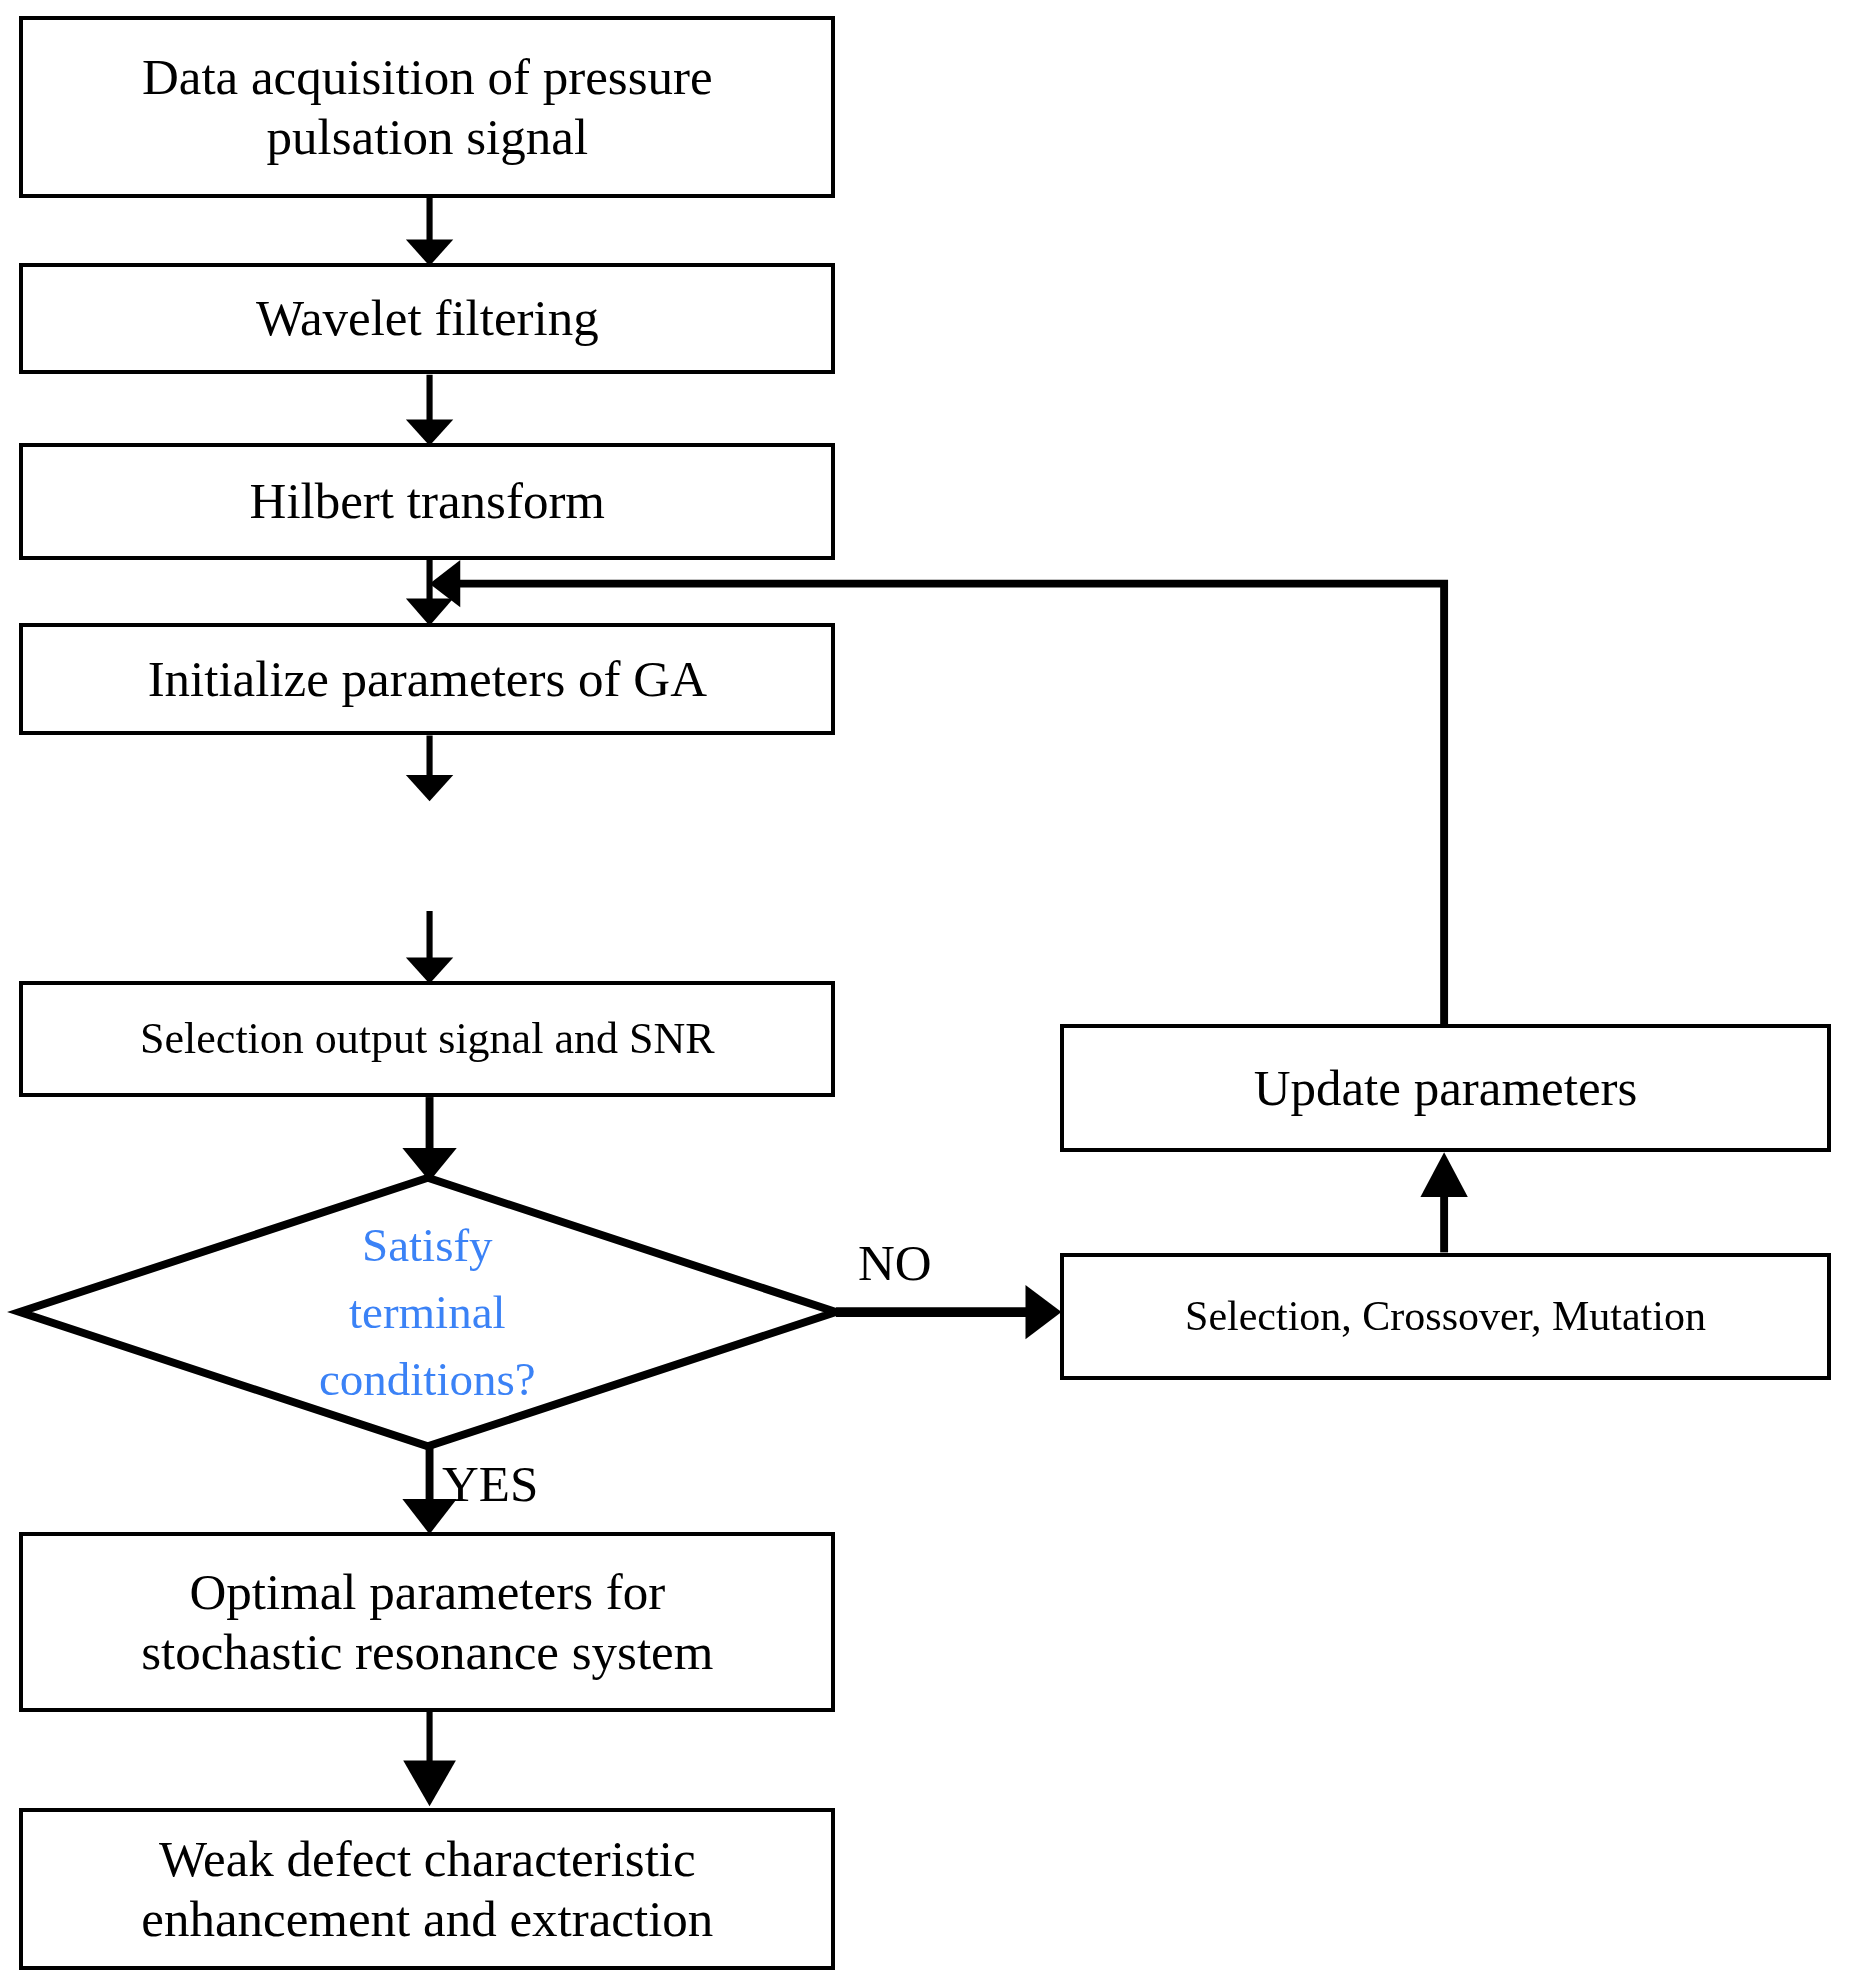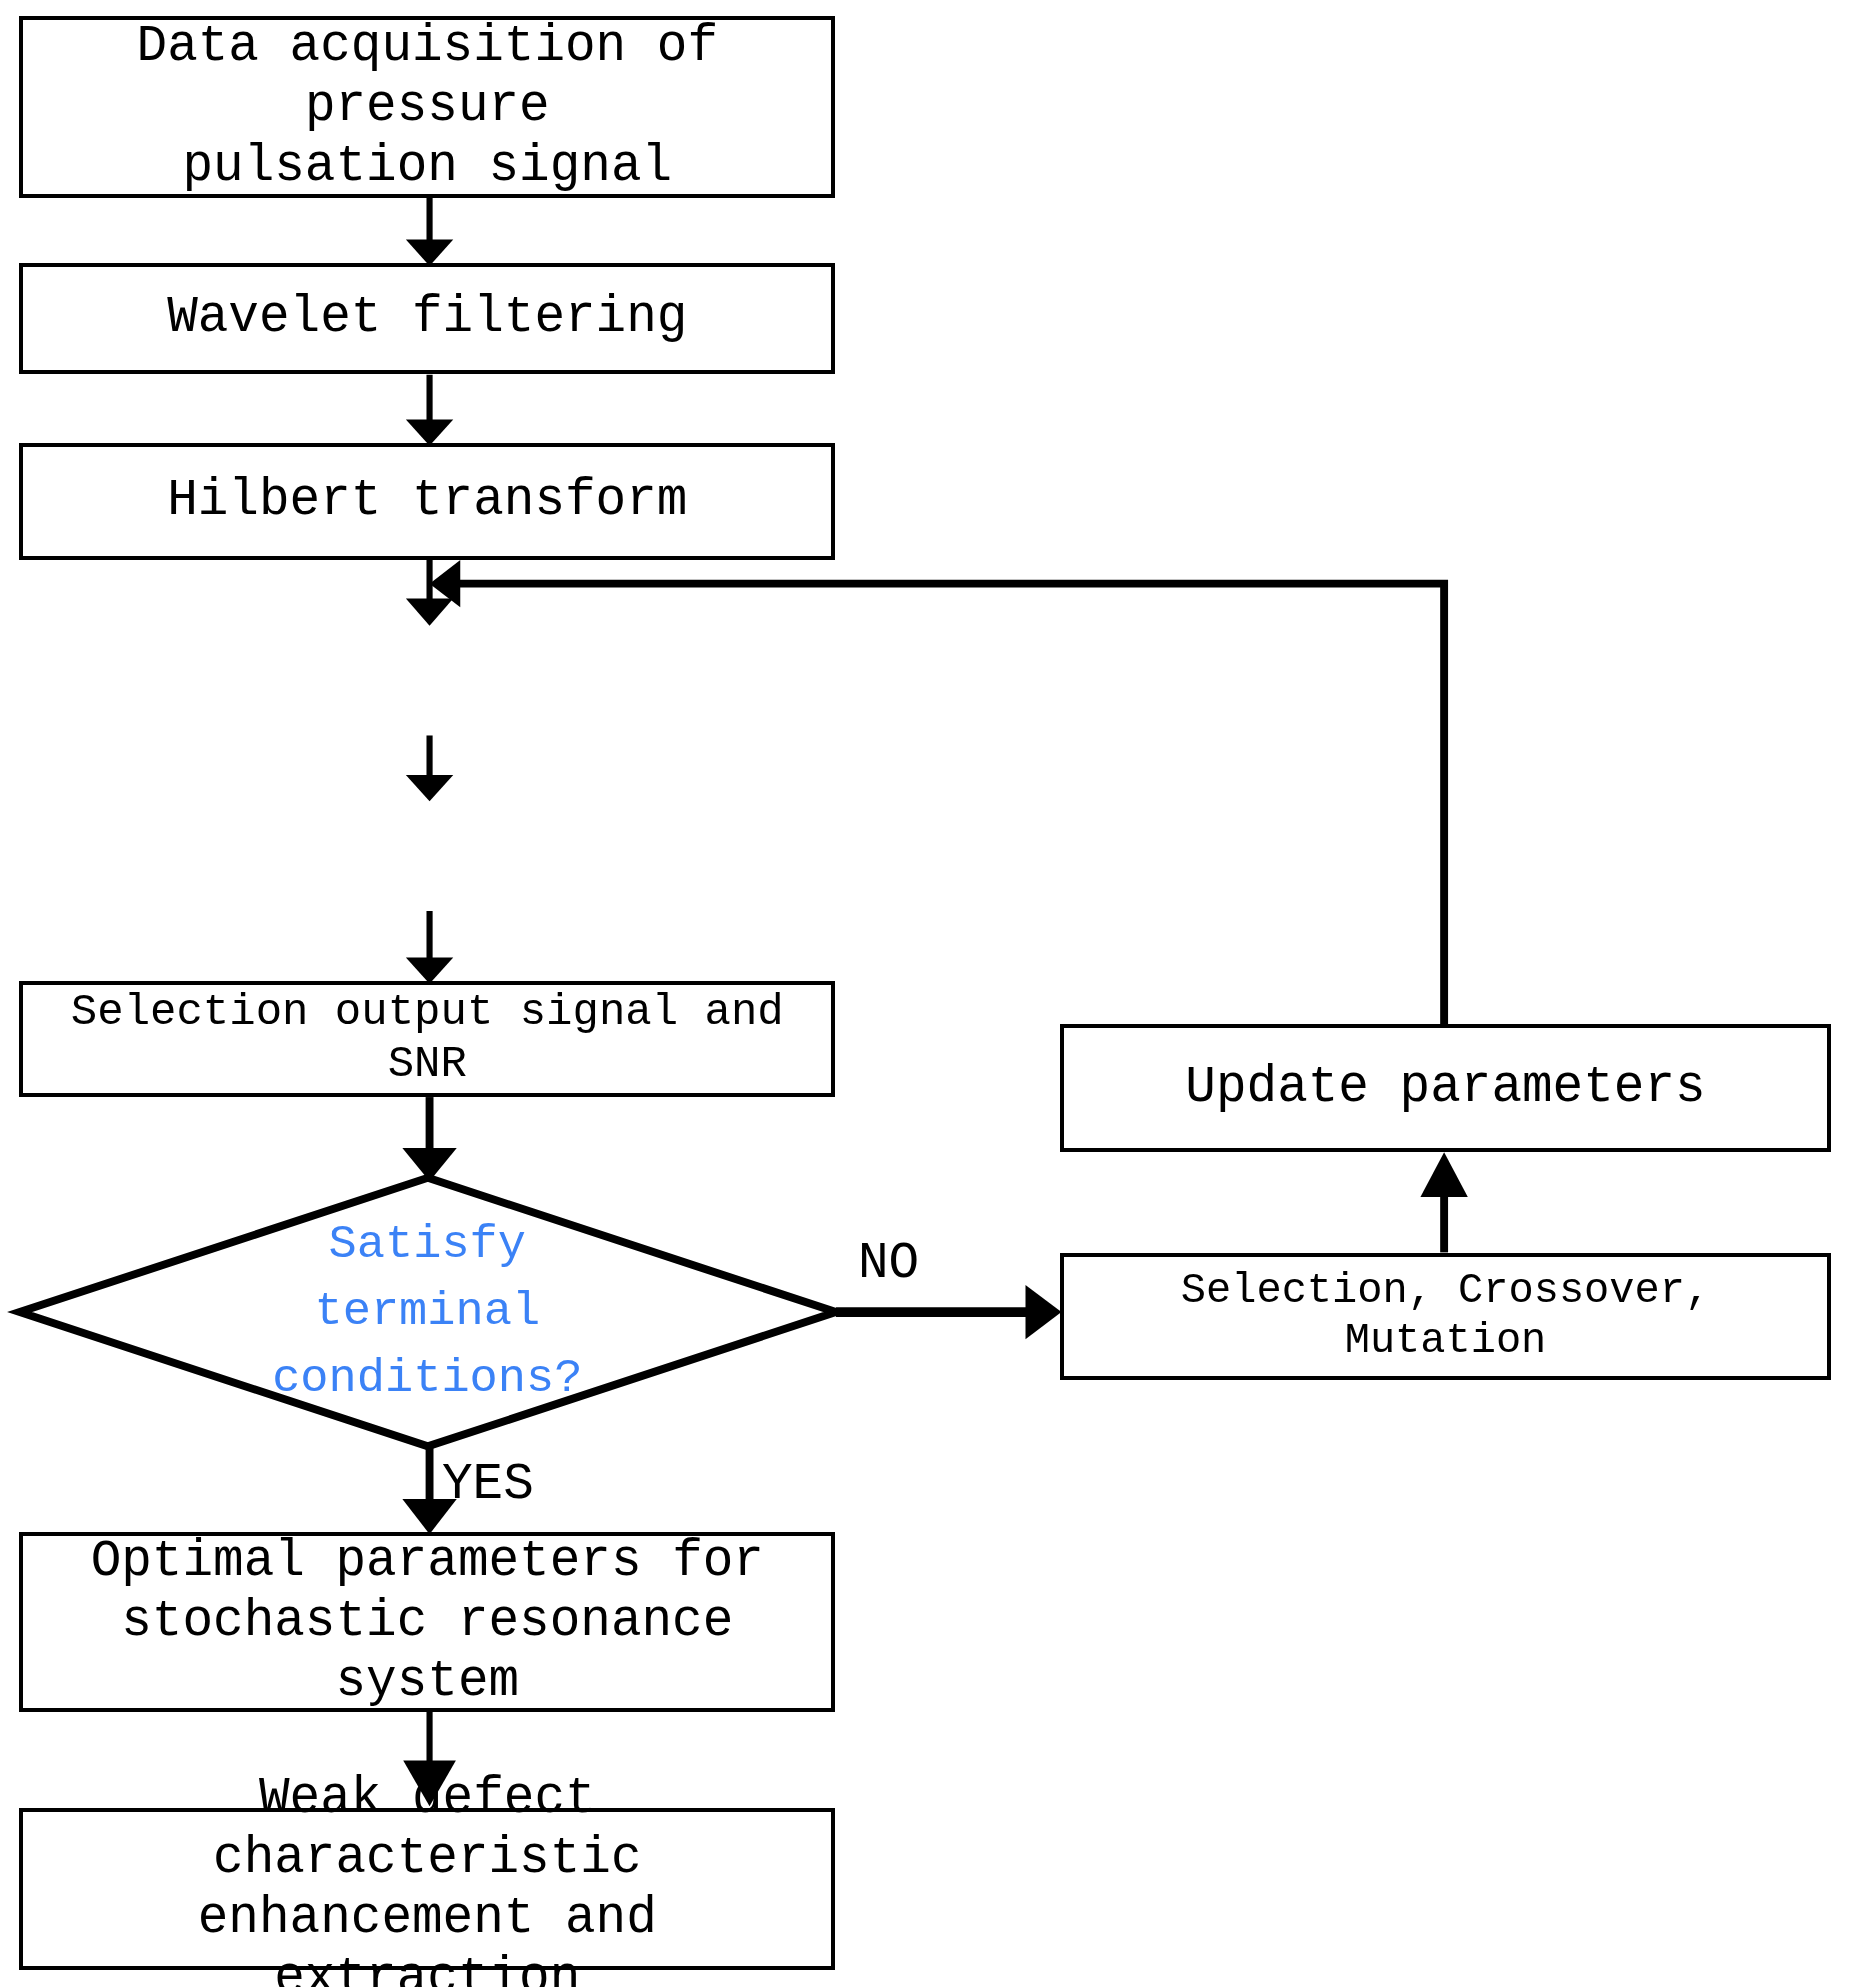--- a/index.html
+++ b/index.html
@@ -7,21 +7,21 @@
     margin: 0;
     padding: 0;
     background: #ffffff;
   }
   #stage {
     position: relative;
     width: 1857px;
     height: 1987px;
     background: #ffffff;
     overflow: hidden;
-    font-family: Liberation Mono, monospace;
+    font-family: Liberation Serif, serif;
   }
   #flow-svg {
     position: absolute;
     left: 0;
     top: 0;
     width: 1857px;
     height: 1987px;
   }
   .node-box {
     position: absolute;
@@ -145,20 +145,23 @@
   </div>
 
   <div class="node-box fs-58" style="left:19.3px; top:263px; width:816px; height:111px;">
     <span class="node-label">Wavelet filtering</span>
   </div>
 
   <div class="node-box fs-58" style="left:19.3px; top:443px; width:816px; height:117px;">
     <span class="node-label">Hilbert transform</span>
   </div>
 
+  <div class="node-box fs-58" style="left:19.3px; top:623px; width:816px; height:112px;">
+    <span class="node-label">Initialize parameters of GA</span>
+  </div>
 
 
   <div class="node-box fs-50" style="left:19.3px; top:981px; width:816px; height:116px;">
     <span class="node-label">Selection output signal and SNR</span>
   </div>
 
   <div class="diamond-wrap fs-54" style="left:19.3px; top:1178px; width:816px; height:269px;">
     <span class="diamond-label">Satisfy
 terminal
 conditions?</span>

